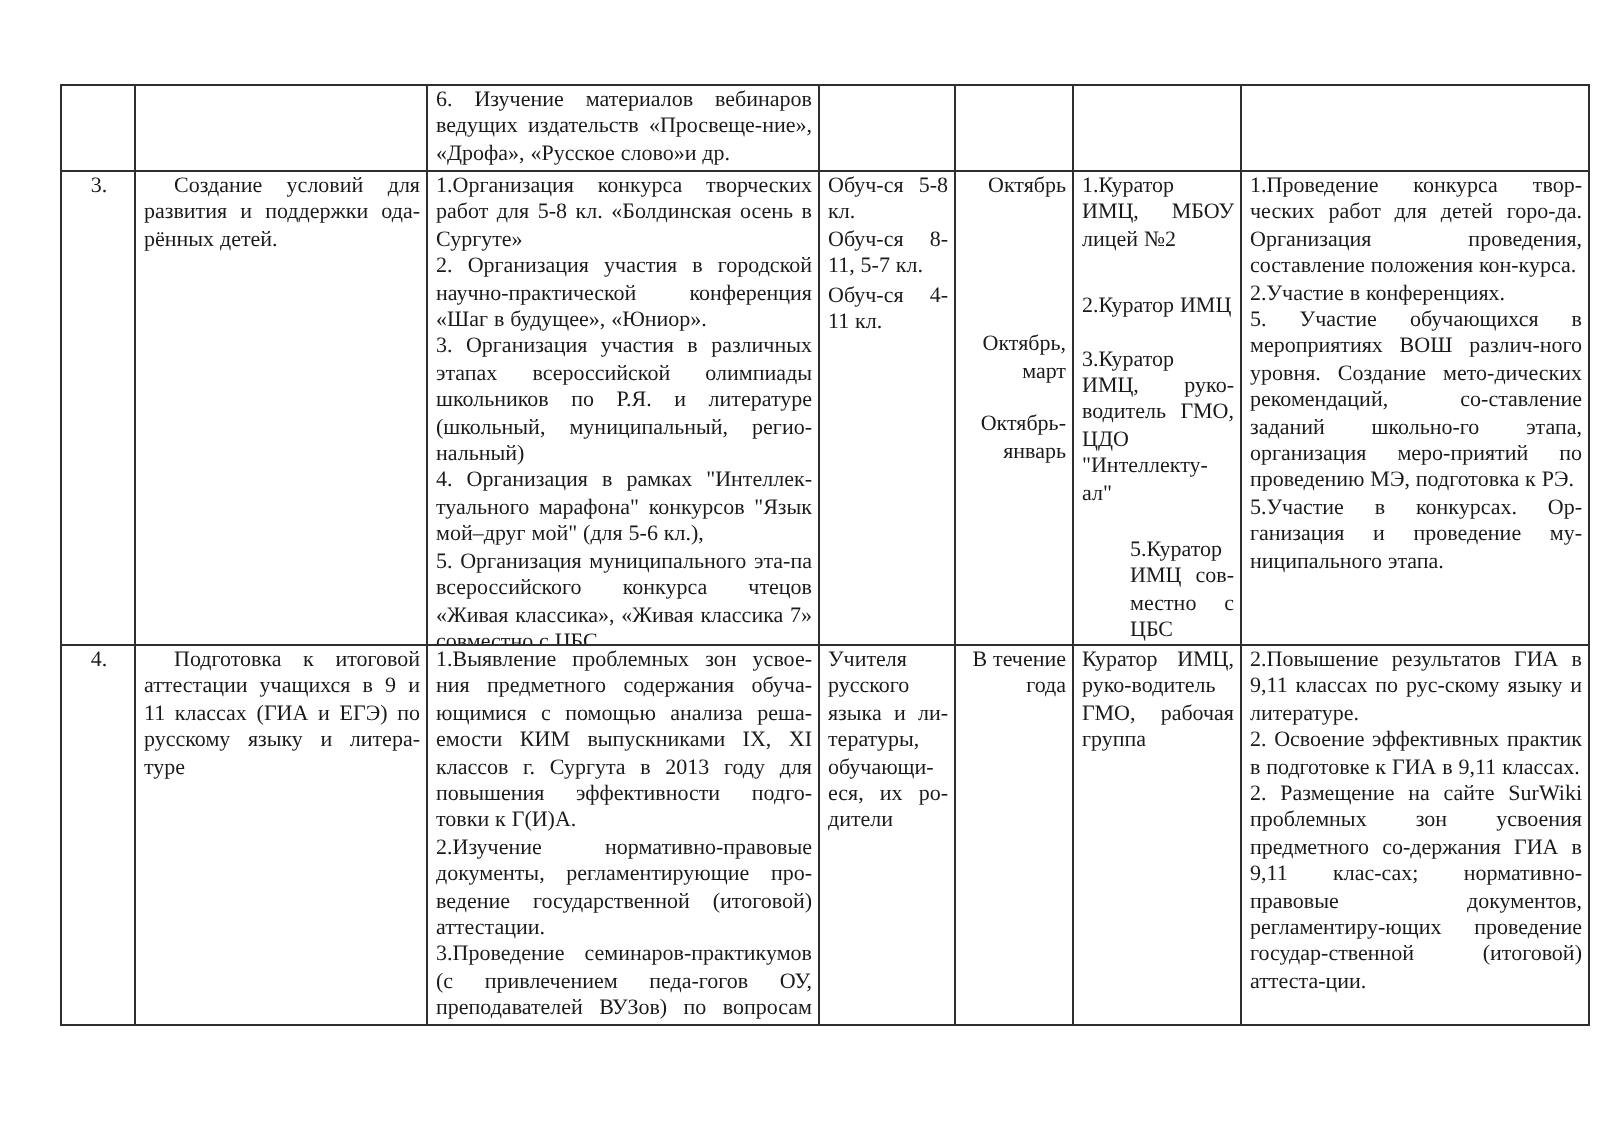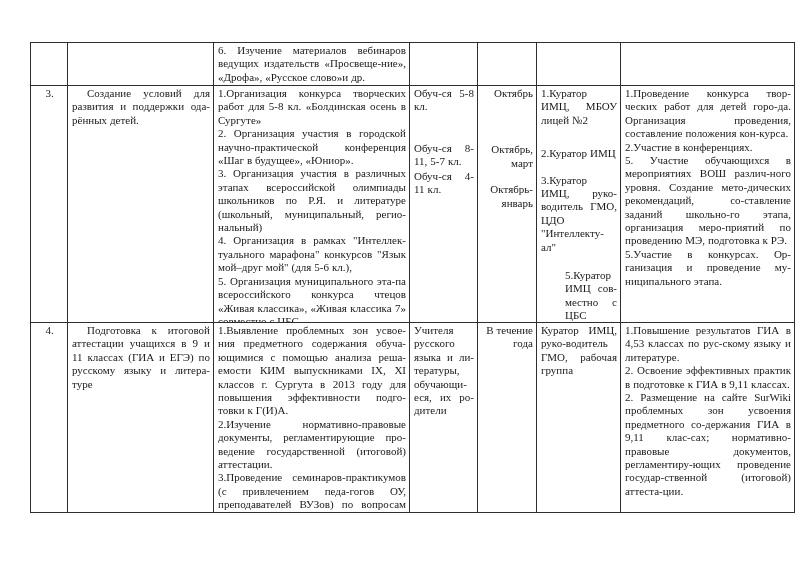--- a/index.html
+++ b/index.html
@@ -10,21 +10,21 @@
                 font-size:11px;line-height:13.4px;}
   .box{overflow:hidden;}
   tr.rowA .box{height:41px;}
   tr.row3 .box{height:235px;}
   tr.row4 .box{height:188px;}
   p{margin:0;text-align:justify;word-spacing:0.2px;}
   td.numcell p{text-align:center;}
   td.taskcell p{text-indent:15px;}
   td.timecell p{text-align:right;}
   
-  .mt43{margin-top:43px;} .mt28{margin-top:28px;} .mt16{margin-top:20px;}
+  .mt43{margin-top:66px;} .mt28{} .mt16{margin-top:20px;}
   .mt15{margin-top:15px;margin-left:24px;} .mt13{margin-top:13px;} .mt1{margin-top:1px;}
 </style>
 </head>
 <body>
 
 <div class="page">
   <table class="plan">
     <colgroup>
       <col style="width:37px">
         <col style="width:146px">
@@ -142,21 +142,21 @@
         <p>В течение года</p>
       </div>
           </td>
       <td>
             <div class="box">
         <p>Куратор ИМЦ, руко-водитель ГМО, рабочая группа</p>
       </div>
           </td>
       <td>
             <div class="box">
-        <p>1.Повышение результатов ГИА в 4,53 классах по рус-скому языку и литературе.</p>
+        <p>2.Повышение результатов ГИА в 9,11 классах по рус-скому языку и литературе.</p>
         <p>2. Освоение эффективных практик в подготовке к ГИА в 9,11 классах.</p>
         <p>2. Размещение на сайте SurWiki проблемных зон усвоения предметного со-держания ГИА в 9,11 клас-сах; нормативно-правовые документов, регламентиру-ющих проведение государ-ственной (итоговой) аттеста-ции.</p>
       </div>
           </td>
     </tr>
 
     </tbody>
   </table>
 </div>
 

